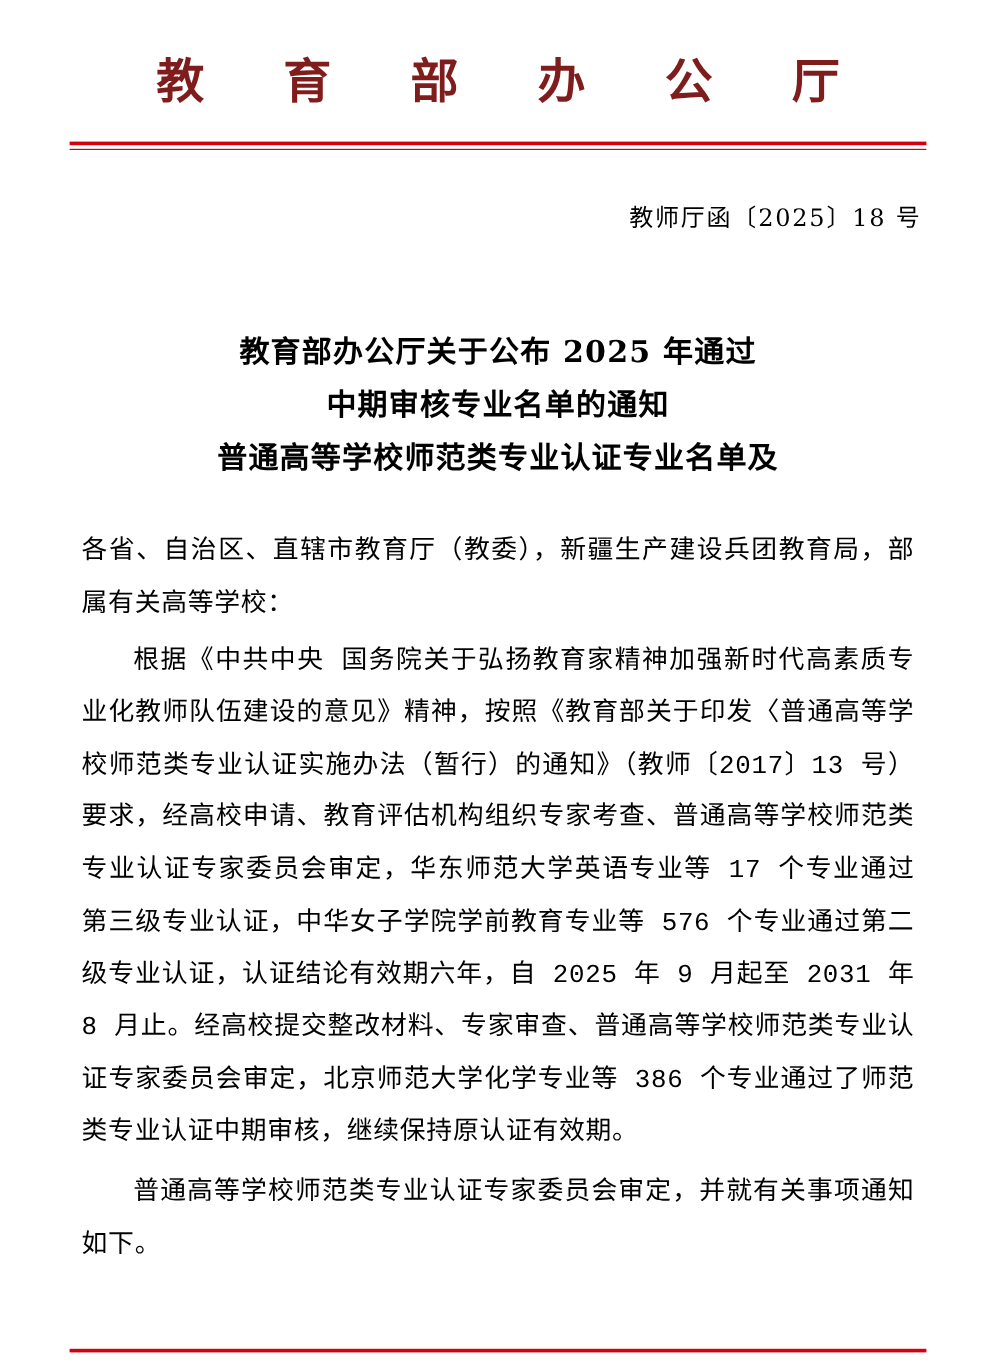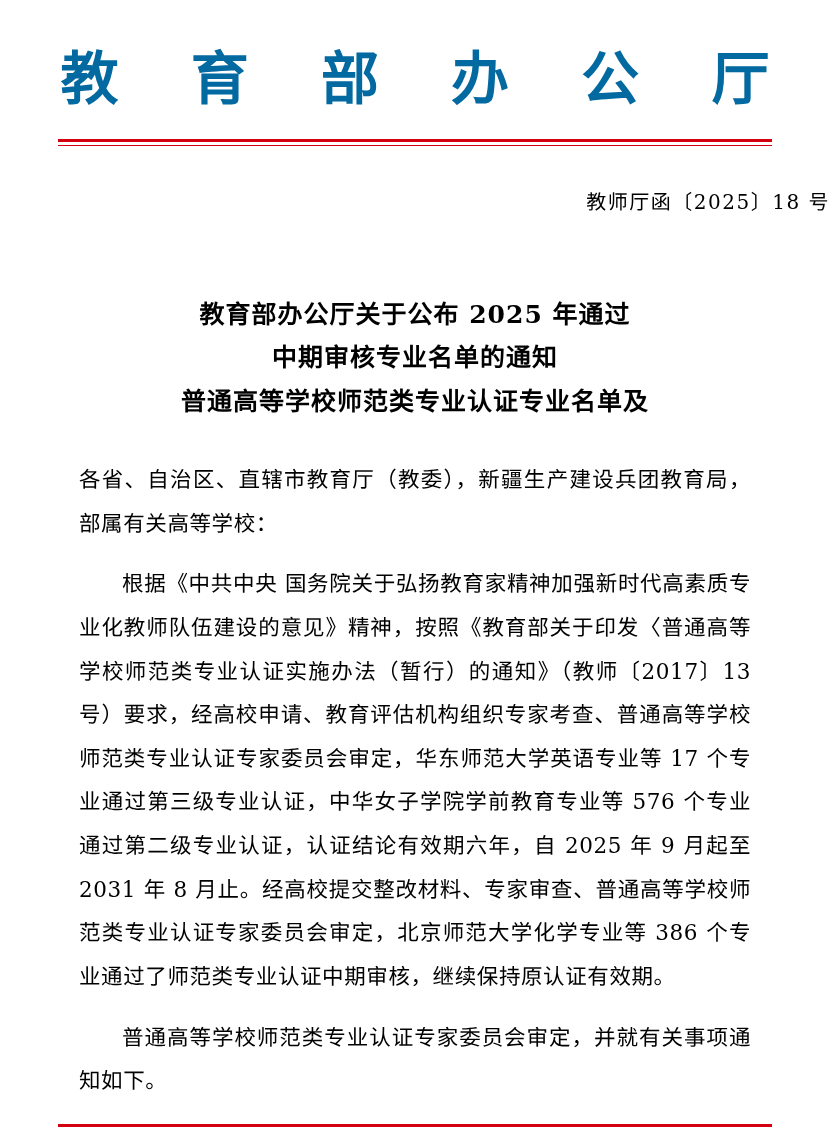--- a/index.html
+++ b/index.html
@@ -21,24 +21,24 @@
     overflow: hidden;
     box-sizing: border-box;
   }
 
   
   .letterhead {
     padding-top: 46px;
     text-align: center;
   }
   .letterhead-title {
-    color: #0369a1;
+    color: #7f1d1d;
     font-family: "DejaVu Serif", "Liberation Serif", serif;
     font-weight: bold;
-    font-size: 58px;
+    font-size: 40px;
     letter-spacing: 26px;
     text-indent: 26px;
     line-height: 1.15;
     white-space: nowrap;
   }
 
   .rule-wrap {
     margin-top: 26px;
     padding: 0 58px;
   }
@@ -48,20 +48,21 @@
   }
   .rule-thin {
     height: 1px;
     background: #d5000f;
     margin-top: 3px;
   }
 
   
   .doc-number {
     margin-top: 40px;
+    padding-right: 62px;
     text-align: right;
     font-size: 20px;
     letter-spacing: 1.5px;
     font-family: "DejaVu Serif", "Liberation Serif", serif;
   }
 
   
   .doc-title {
     margin-top: 78px;
     padding: 0 90px;
@@ -82,24 +83,25 @@
     margin-top: 34px;
     padding: 0 62px;
     font-size: 21.5px;
     line-height: 2.03;
     letter-spacing: 0.6px;
     text-align: justify;
     text-justify: inter-ideograph;
     font-family: "DejaVu Serif", "Liberation Serif", serif;
   }
   .body-text p {
-    margin: 17px;
+    margin: 6px;
   }
   .body-text p.indent {
     text-indent: 2em;
+    font-family: Liberation Mono, monospace;
   }
 
   
   .footer-rule {
     position: absolute;
     left: 58px;
     right: 58px;
     bottom: 14px;
   }
   .footer-rule .rule-thick { height: 3px; background: #d5000f; }

